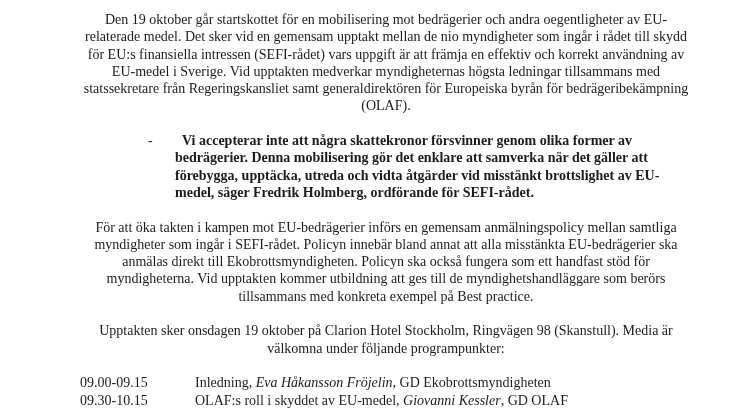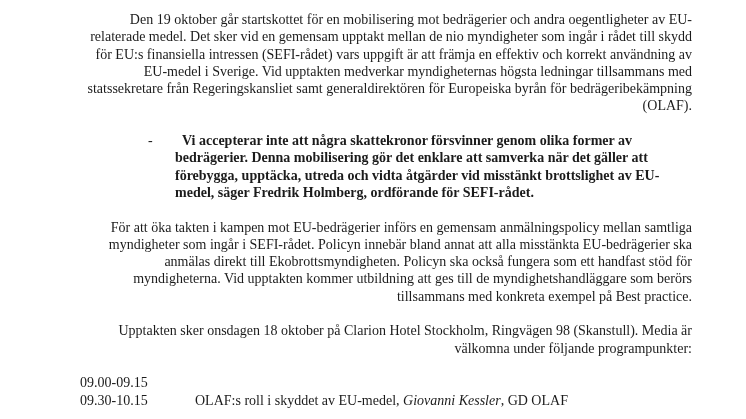--- a/index.html
+++ b/index.html
@@ -18,21 +18,21 @@
     color: #1b1b1b;
     -webkit-font-smoothing: antialiased;
   }
   .page {
     box-sizing: content-box;
     padding: 11px 54px 0 80px;
     width: 612px;
   }
   .para {
     margin: 0 0 17.3px 0;
-    text-align: right;
+    text-align: center;
   }
   .quote {
     display: flex;
     margin: 0 0 17.3px 68px;
   }
   .quote .dash {
     flex: 0 0 27px;
   }
   .quote .quote-text {
     flex: 1 1 auto;
@@ -64,26 +64,27 @@
 
   <p class="para">Den 19 oktober går startskottet för en mobilisering mot bedrägerier och andra oegentligheter av EU-relaterade medel. Det sker vid en gemensam upptakt mellan de nio myndigheter som ingår i rådet till skydd för EU:s finansiella intressen (SEFI-rådet) vars uppgift är att främja en effektiv och korrekt användning av EU-medel i Sverige. Vid upptakten medverkar myndigheternas högsta ledningar tillsammans med statssekretare från Regeringskansliet samt generaldirektören för Europeiska byrån för bedrägeribekämpning (OLAF).</p>
 
   <div class="quote">
     <span class="dash">-</span>
     <p class="quote-text">Vi accepterar inte att några skattekronor försvinner genom olika former av bedrägerier. Denna mobilisering gör det enklare att samverka när det gäller att förebygga, upptäcka, utreda och vidta åtgärder vid misstänkt brottslighet av EU-medel, säger Fredrik Holmberg, ordförande för SEFI-rådet.</p>
   </div>
 
   <p class="para">För att öka takten i kampen mot EU-bedrägerier införs en gemensam anmälningspolicy mellan samtliga myndigheter som ingår i SEFI-rådet. Policyn innebär bland annat att alla misstänkta EU-bedrägerier ska anmälas direkt till Ekobrottsmyndigheten. Policyn ska också fungera som ett handfast stöd för myndigheterna. Vid upptakten kommer utbildning att ges till de myndighetshandläggare som berörs tillsammans med konkreta exempel på Best practice.</p>
 
-  <p class="para">Upptakten sker onsdagen 18 oktober på Clarion Hotel Stockholm, Ringvägen 98 (Skanstull). Media är välkomna under följande programpunkter:</p>
+  <p class="para">Upptakten sker onsdagen 19 oktober på Clarion Hotel Stockholm, Ringvägen 98 (Skanstull). Media är välkomna under följande programpunkter:</p>
 
   <div class="schedule">
 
     <div class="row">
       <span class="time">09.00-09.15</span>
+      <span class="desc"><span>Inledning, </span><em>Eva Håkansson Fröjelin</em><span>, GD Ekobrottsmyndigheten</span></span>
     </div>
 
     <div class="row">
     </div>
 
     <div class="row">
       <span class="time">09.30-10.15</span>
       <span class="desc"><span>OLAF:s roll i skyddet av EU-medel, </span><em>Giovanni Kessler</em><span>, GD OLAF</span></span>
     </div>
 

